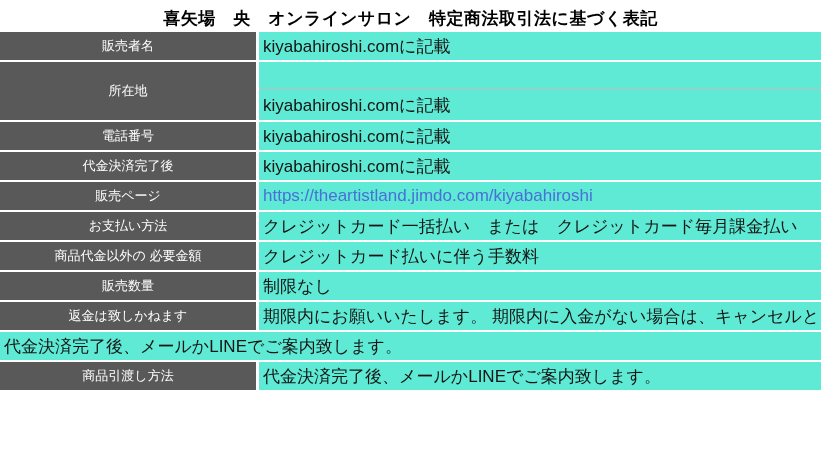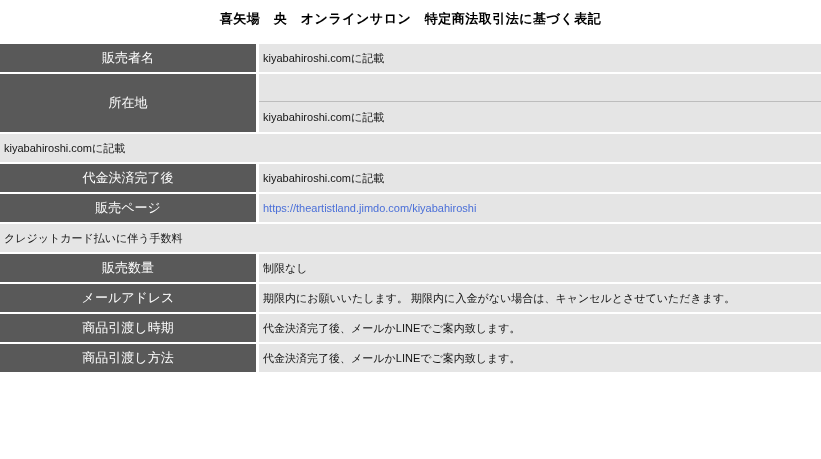--- a/index.html
+++ b/index.html
@@ -12,29 +12,29 @@
     font-family: "Liberation Sans", "DejaVu Sans", sans-serif;
   }
   .page {
     width: 821px;
     height: 459px;
     background: #ffffff;
   }
   .title {
     text-align: center;
     font-weight: bold;
-    font-size: 13px;
+    font-size: 17px;
     line-height: 22px;
     padding-top: 8px;
     color: #000000;
     letter-spacing: 0.5px;
     white-space: pre;
   }
   .spec-table {
-    margin-top: 14px;
+    margin-top: 2px;
     display: flex;
     flex-direction: column;
     gap: 2px;
   }
   .row {
     display: flex;
     gap: 3px;
     height: 28px;
   }
   .row.tall {
@@ -46,22 +46,22 @@
     background: #595959;
     color: #ffffff;
     font-size: 13px;
     display: flex;
     align-items: center;
     justify-content: center;
     white-space: pre;
   }
   .td {
     flex: 1 1 auto;
-    background: #e5e5e5;
-    font-size: 11px;
+    background: #5eead4;
+    font-size: 17px;
     color: #141414;
     display: flex;
     align-items: center;
     padding-left: 4px;
     white-space: pre;
     overflow: hidden;
   }
   .td.split {
     flex-direction: column;
     align-items: stretch;
@@ -104,20 +104,23 @@
       <span>所在地</span>
     </div>
     <div class="td split">
       <div class="split-top"></div>
       <div class="split-bottom">
         <span>kiyabahiroshi.comに記載</span>
       </div>
     </div>
   </div>
       <div class="row">
+    <div class="th">
+      <span>電話番号</span>
+    </div>
     <div class="td">
       <span>kiyabahiroshi.comに記載</span>
     </div>
   </div>
       <div class="row">
     <div class="th">
       <span>代金決済完了後</span>
     </div>
     <div class="td">
       <span>kiyabahiroshi.comに記載</span>
@@ -125,44 +128,52 @@
   </div>
       <div class="row">
     <div class="th">
       <span>販売ページ</span>
     </div>
     <div class="td">
       <span class="link">https://theartistland.jimdo.com/kiyabahiroshi</span>
     </div>
   </div>
       <div class="row">
+    <div class="th">
+      <span>お支払い方法</span>
+    </div>
+    <div class="td">
+      <span>クレジットカード一括払い　または　クレジットカード毎月課金払い</span>
+    </div>
+  </div>
+      <div class="row">
+    <div class="th">
+      <span>商品代金以外の 必要金額</span>
+    </div>
     <div class="td">
       <span>クレジットカード払いに伴う手数料</span>
     </div>
   </div>
       <div class="row">
     <div class="th">
       <span>販売数量</span>
     </div>
     <div class="td">
       <span>制限なし</span>
     </div>
   </div>
       <div class="row">
     <div class="th">
-      <span>メールアドレス</span>
+      <span>返金は致しかねます</span>
     </div>
     <div class="td">
       <span>期限内にお願いいたします。 期限内に入金がない場合は、キャンセルとさせていただきます。</span>
     </div>
   </div>
       <div class="row">
-    <div class="th">
-      <span>商品引渡し時期</span>
-    </div>
     <div class="td">
       <span>代金決済完了後、メールかLINEでご案内致します。</span>
     </div>
   </div>
       <div class="row">
     <div class="th">
       <span>商品引渡し方法</span>
     </div>
     <div class="td">
       <span>代金決済完了後、メールかLINEでご案内致します。</span>

